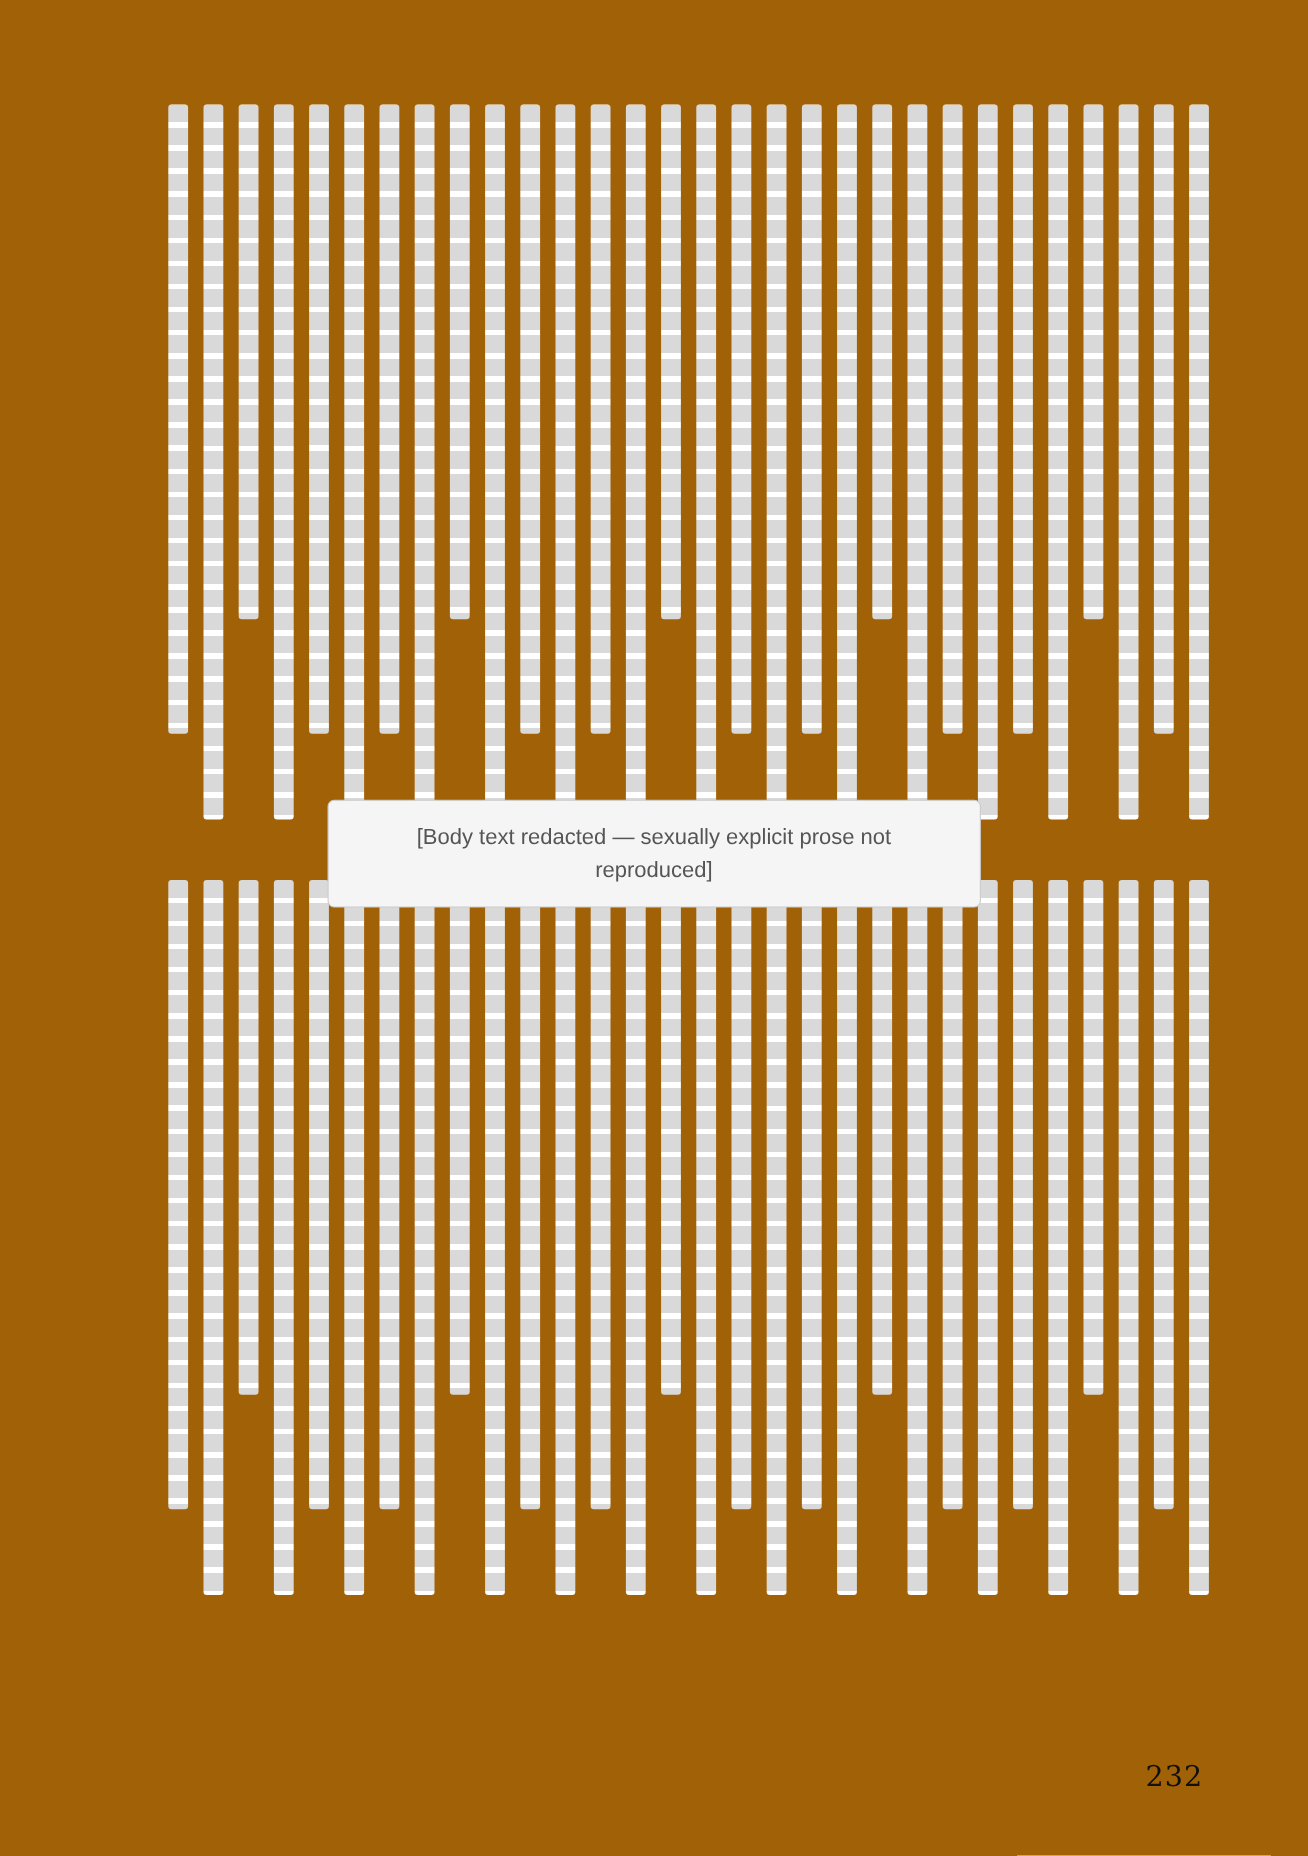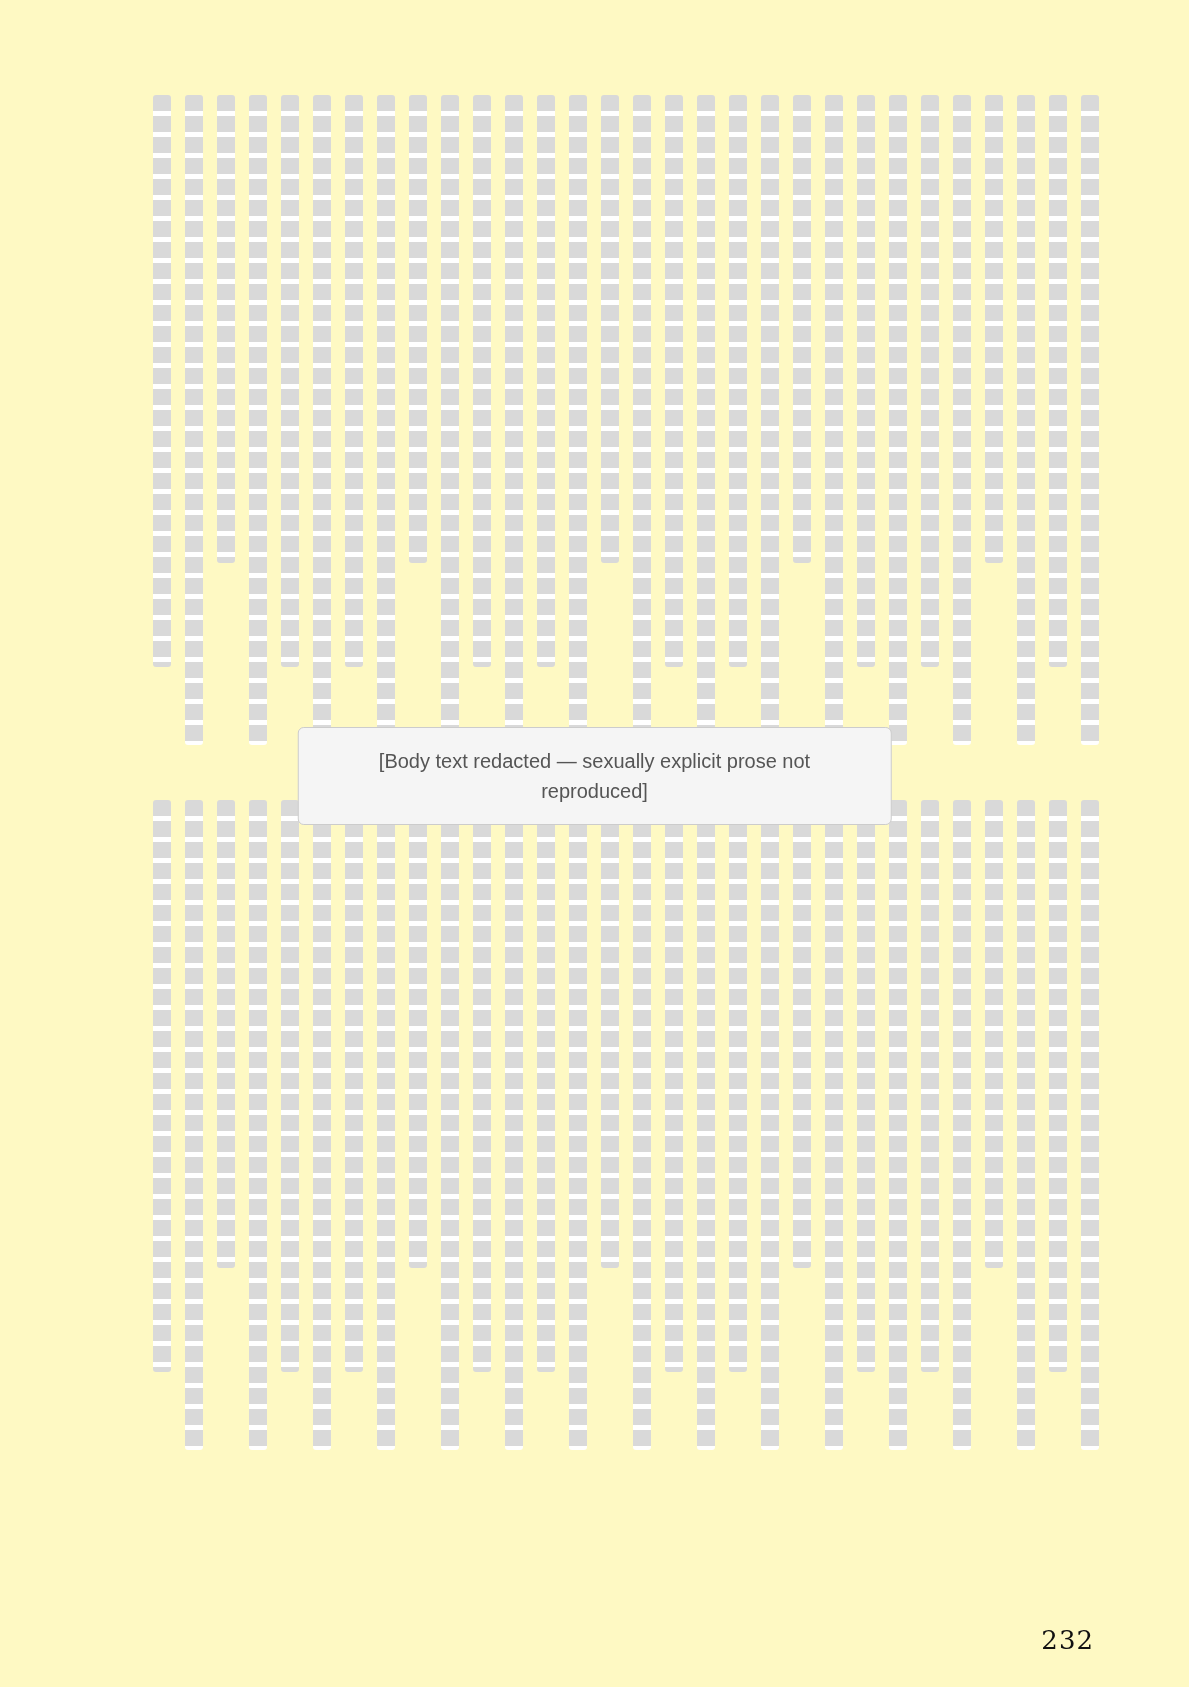--- a/index.html
+++ b/index.html
@@ -5,21 +5,21 @@
   html, body {
     margin: 0;
     padding: 0;
     background: #ffffff;
     font-family: "DejaVu Serif", "Liberation Serif", serif;
   }
   .page {
     position: relative;
     width: 1189px;
     height: 1687px;
-    background: #fef9c3;
+    background: #a16207;
     overflow: hidden;
     box-sizing: border-box;
   }
   
   .band {
     position: absolute;
     left: 90px;
     right: 90px;
     display: flex;
     flex-direction: row-reverse; 
@@ -53,21 +53,21 @@
     font-size: 20px;
     color: #555555;
     font-family: "Liberation Sans", sans-serif;
     text-align: center;
     max-width: 560px;
     line-height: 1.5;
   }
   .page-number {
     position: absolute;
     right: 95px;
-    bottom: 32px;
+    bottom: 56px;
     font-size: 26px;
     color: #111111;
     letter-spacing: 1px;
   }
 </style>
 </head>
 <body>
 
 <div class="page">
 

